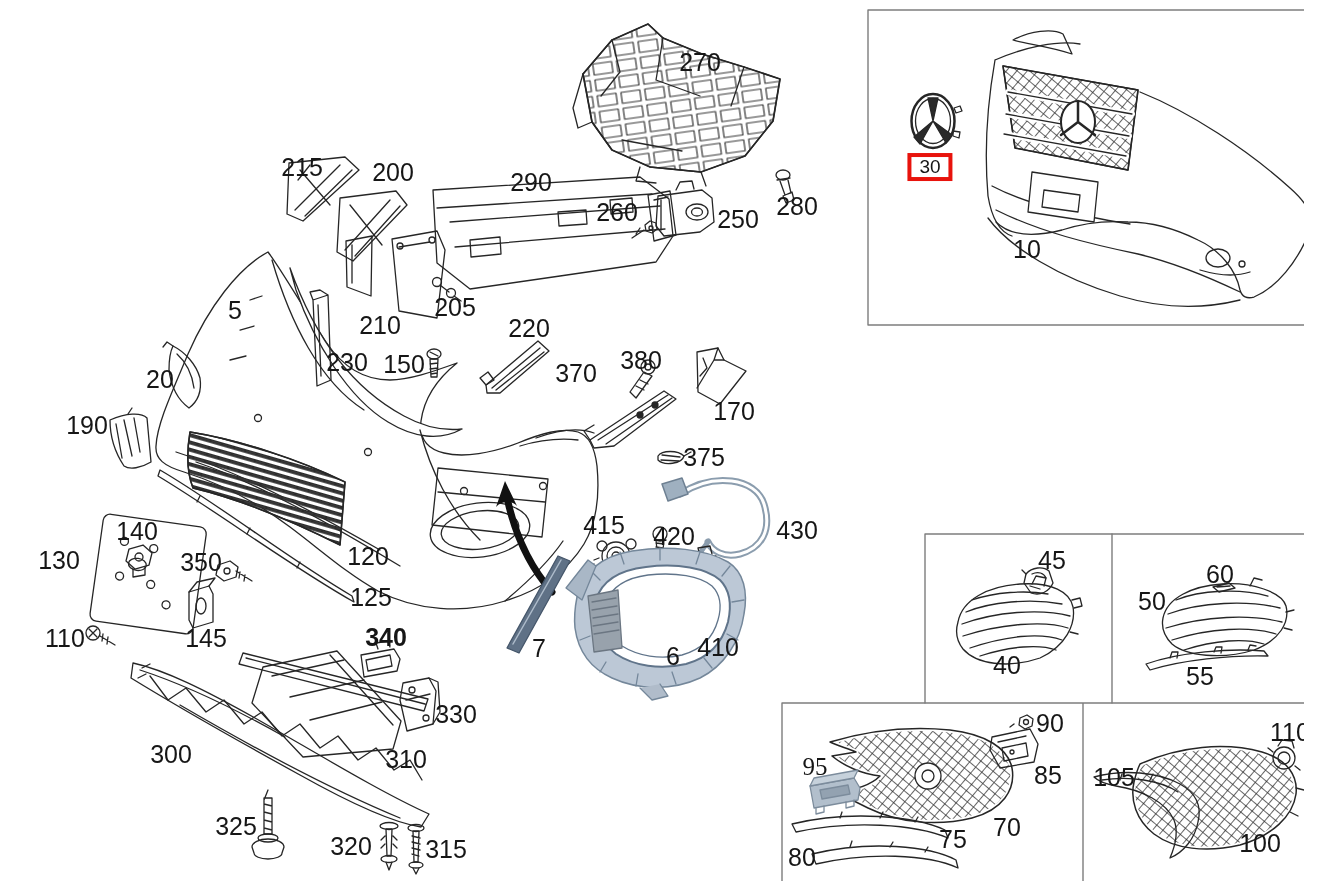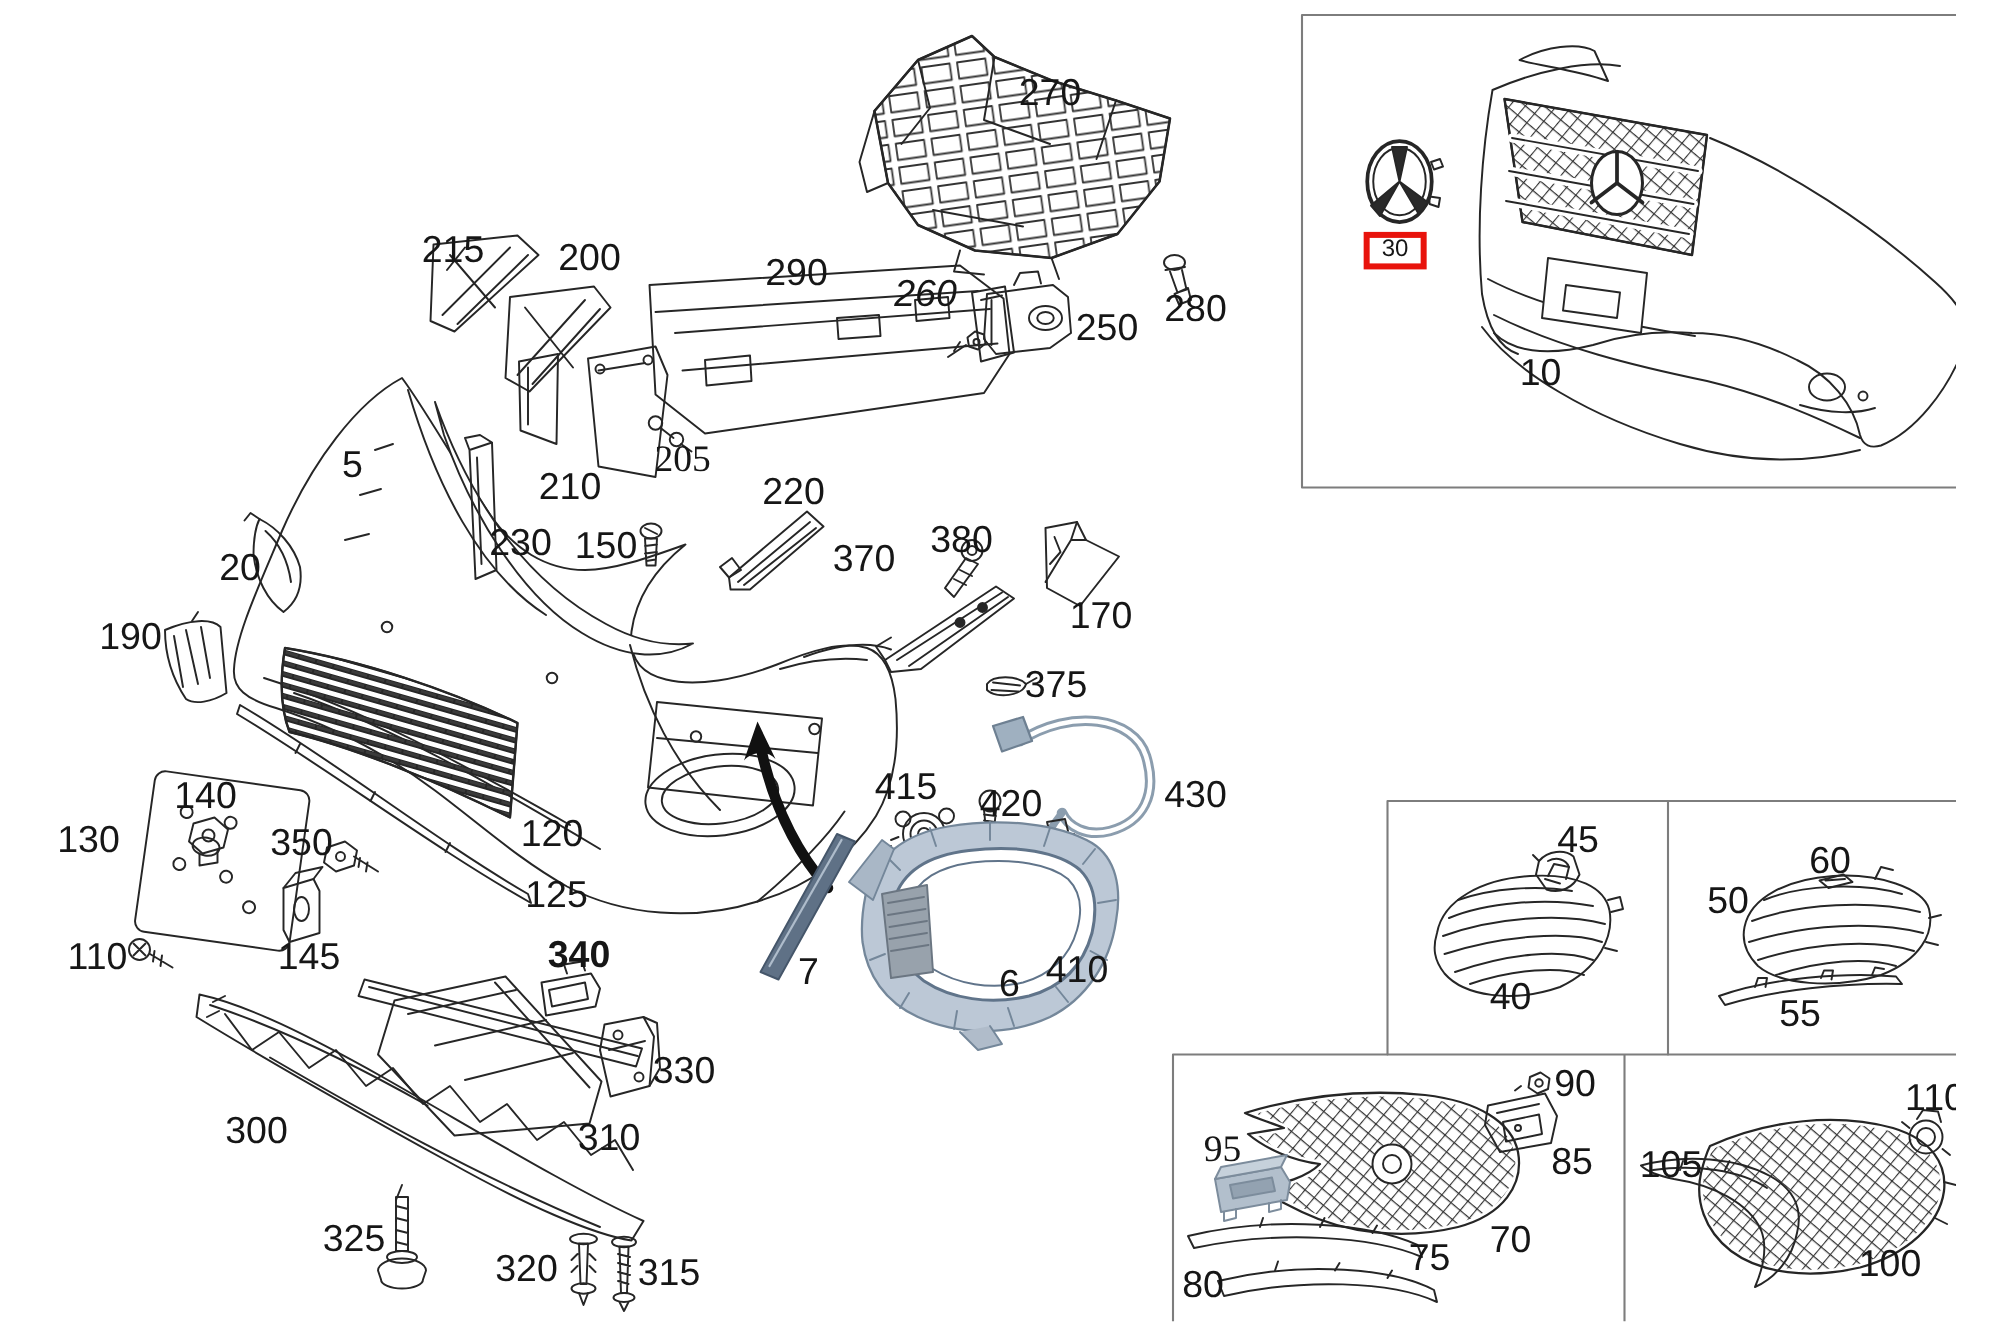--- a/index.html
+++ b/index.html
@@ -4,21 +4,21 @@
 <style>
   html,body{margin:0;padding:0;background:#fff;}
   #stage{position:relative;width:1304px;height:881px;overflow:hidden;
          font-family:"Liberation Sans",sans-serif;background:#fff;}
   #art{position:absolute;left:0;top:0;}
   #labels{position:absolute;left:0;top:0;width:100%;height:100%;}
   .part-label{position:absolute;transform:translate(-50%,-50%);
       font-size:25px;line-height:1.05;color:#161616;white-space:nowrap;
       font-family:"Liberation Sans",sans-serif;}
   .part-label.highlighted{border:4px solid var(--hl,#e8130c);
-      padding:0 8px;background:#fff;font-size:16px;}
+      padding:0 8px;background:#fff;font-size:19px;}
 </style>
 </head>
 <body>
 
 <div id="stage">
 
 <svg id="art" width="1326" height="881" viewBox="0 0 1326 881" stroke="#262626" fill="none" stroke-width="1.3" stroke-linejoin="round" stroke-linecap="round">
 
   <defs>
     <pattern id="cells" width="24" height="16" patternUnits="userSpaceOnUse" patternTransform="rotate(-8)">
@@ -392,24 +392,24 @@
     <path d="M1278,746 L1282,740 L1292,741 L1294,748 M1273,752 L1268,748 M1295,766 L1300,770"></path>
   </g>
 
 </svg>
 
 <div id="labels">
       <div class="part-label" style="left: 700px; top: 62px;">270</div>
       <div class="part-label" style="left: 302px; top: 167px;">215</div>
       <div class="part-label" style="left: 393px; top: 172px;">200</div>
       <div class="part-label" style="left: 531px; top: 182px;">290</div>
-      <div class="part-label" style="left: 617px; top: 196px; font-style: italic;">260</div>
+      <div class="part-label" style="left: 617px; top: 212px;">260</div>
       <div class="part-label" style="left: 738px; top: 219px;">250</div>
       <div class="part-label" style="left: 797px; top: 206px;">280</div>
-      <div class="part-label" style="left: 455px; top: 307px; font-family: Liberation Serif, serif;">205</div>
+      <div class="part-label" style="left: 455px; top: 307px;">205</div>
       <div class="part-label" style="left: 380px; top: 325px;">210</div>
       <div class="part-label" style="left: 235px; top: 310px;">5</div>
       <div class="part-label" style="left: 347px; top: 362px;">230</div>
       <div class="part-label" style="left: 404px; top: 364px;">150</div>
       <div class="part-label" style="left: 529px; top: 328px;">220</div>
       <div class="part-label" style="left: 576px; top: 373px;">370</div>
       <div class="part-label" style="left: 641px; top: 360px;">380</div>
       <div class="part-label" style="left: 734px; top: 411px;">170</div>
       <div class="part-label" style="left: 160px; top: 379px;">20</div>
       <div class="part-label" style="left: 87px; top: 425px;">190</div>

